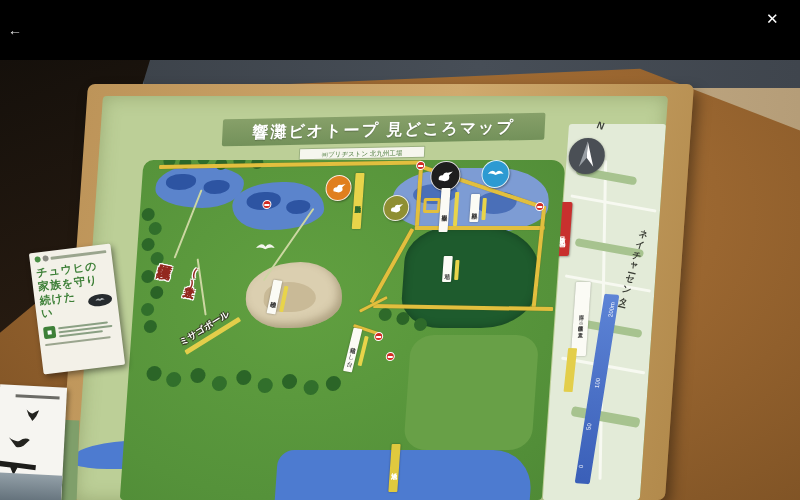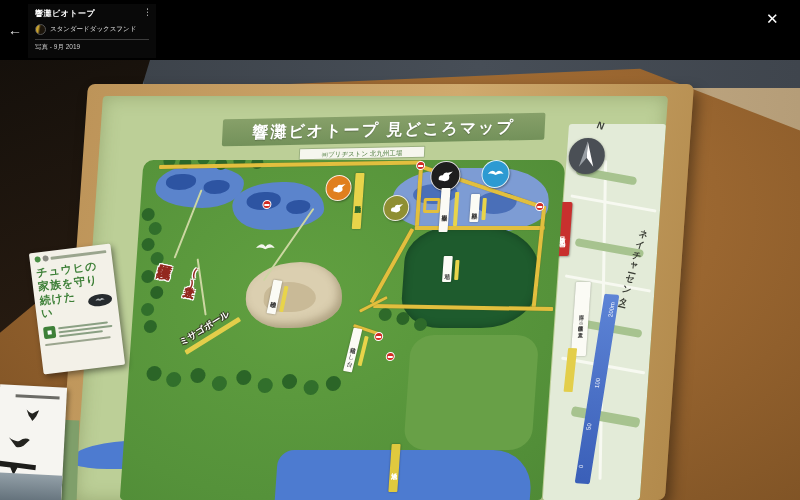--- a/index.html
+++ b/index.html
@@ -328,25 +328,15 @@
             <path d="M1 3 Q5 6 8 5 Q12 2 15 4 L11 8 Q8 10 6 9 Z" fill="#23231f"></path>
           </svg>
       </div>
       <div class="nest"></div>
       <div class="band" style="position:absolute;left:0;top:88px;width:67px;height:32px;background:linear-gradient(#93a0a8,#5c6a74);transform:none;border-radius:0;"></div>
     </div>
   </div>
 
   <div class="topbar"></div>
   <div class="back">←</div>
-  <div class="panel">
-    <div class="t">響灘ビオトープ</div>
-    <div class="kebab">⋮</div>
-    <div class="crow">
-      <div class="avatar"></div>
-      <div class="cname">スタンダードダックスフンド</div>
-    </div>
-    <div class="div"></div>
-    <div class="meta">写真 - 9月 2019</div>
-  </div>
   <div class="close">✕</div>
 
 </div>
 
 </body></html>

